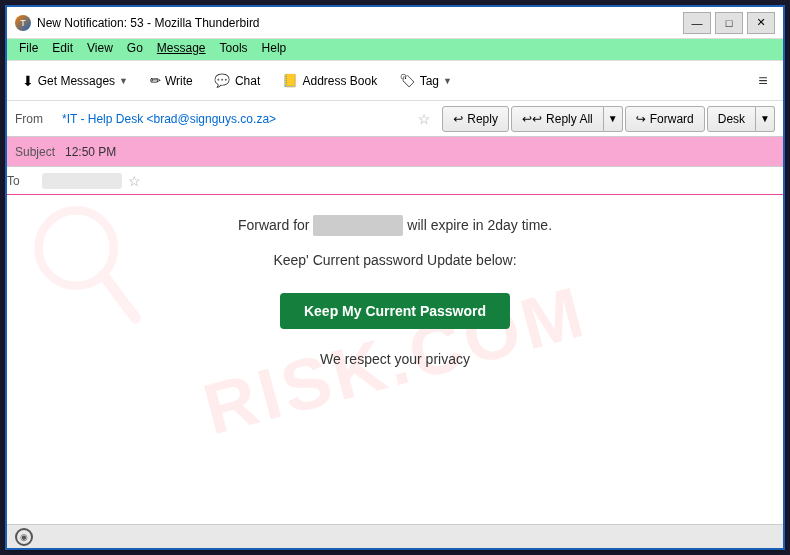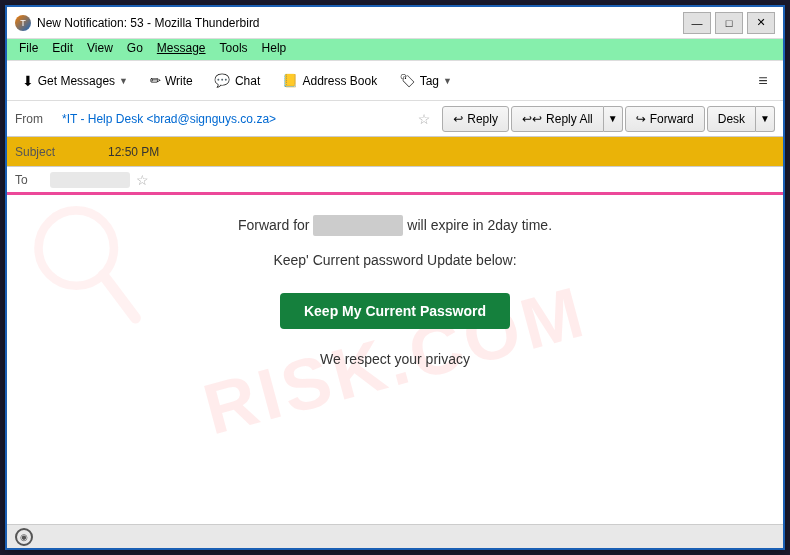--- a/index.html
+++ b/index.html
@@ -172,27 +172,26 @@
     }
     .action-btn-group {
       display: flex;
     }
     .action-btn-group .action-btn {
       border-radius: 3px 0 0 3px;
     }
 
     
     .subject-bar {
-      background: #eab308;
+      background: #f9a8d4;
       height: 30px;
       display: flex;
       align-items: center;
       padding: 0 8px;
       border-bottom: 1px solid #ccc;
-      gap: 43px;
     }
     .subject-label {
       font-size: 12px;
       color: #555;
       min-width: 50px;
     }
     .subject-value {
       font-size: 13px;
       font-weight: bold;
       color: #000;
@@ -202,22 +201,22 @@
       font-size: 12px;
       color: #333;
     }
 
     
     .to-bar {
       background: white;
       height: 28px;
       display: flex;
       align-items: center;
-      padding: 0 8px;
-      border-bottom: 3px solid #ec4899;
+      padding: 0 0;
+      border-bottom: 1px solid #ec4899;
     }
     .to-label {
       font-size: 12px;
       color: #555;
       min-width: 35px;
     }
     .to-value {
       font-size: 12px;
       color: #555;
       background: #e8e8e8;

